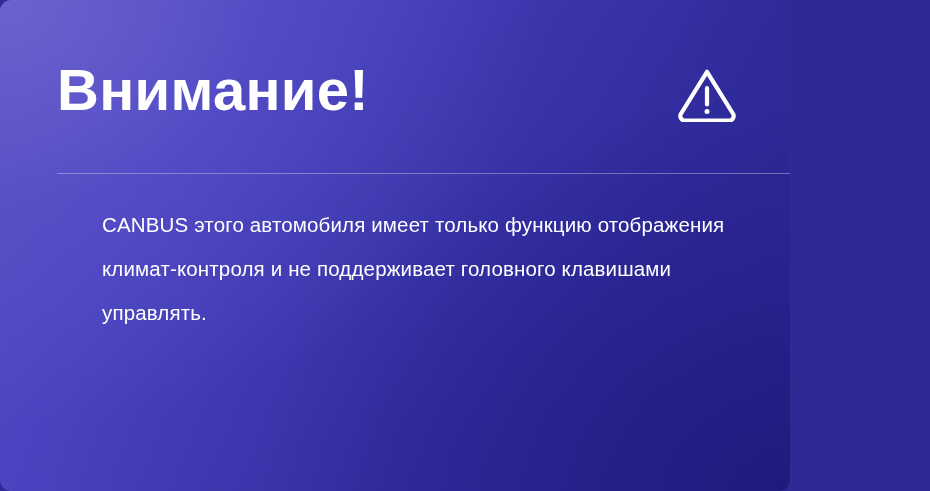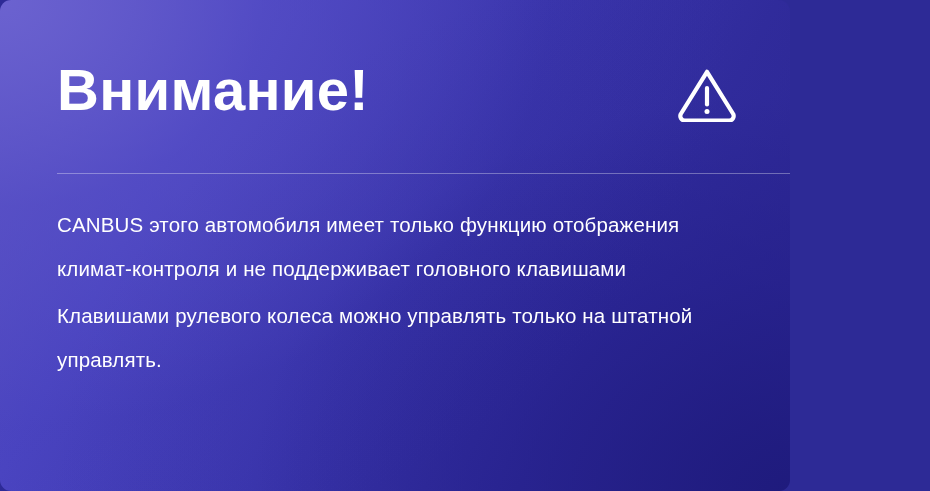--- a/index.html
+++ b/index.html
@@ -67,20 +67,21 @@
     top: 203px;
     right: 40px;
   }
 
   .body-line {
     font-size: 20.5px;
     line-height: 44px;
     color: #ffffff;
     letter-spacing: 0.15px;
     white-space: nowrap;
+    margin-left: 45px;
   }
 
   .body-line.gap-above {
     margin-top: 3px;
   }
 </style>
 </head>
 <body>
 
 <div id="banner">
@@ -95,17 +96,16 @@
         <circle cx="31" cy="45.6" r="2.5" fill="#ffffff"></circle>
       </svg>
     </span>
   </div>
 
   <div id="divider"></div>
 
   <div id="body-text">
     <div class="body-line">CANBUS этого автомобиля имеет только функцию отображения</div>
     <div class="body-line">климат-контроля и не поддерживает головного клавишами</div>
-    <div class="body-line gap-above">Клавишами рулевого колеса можно управлять только на штатной</div>
     <div class="body-line">управлять.</div>
   </div>
 
 </div>
 
 </body></html>

